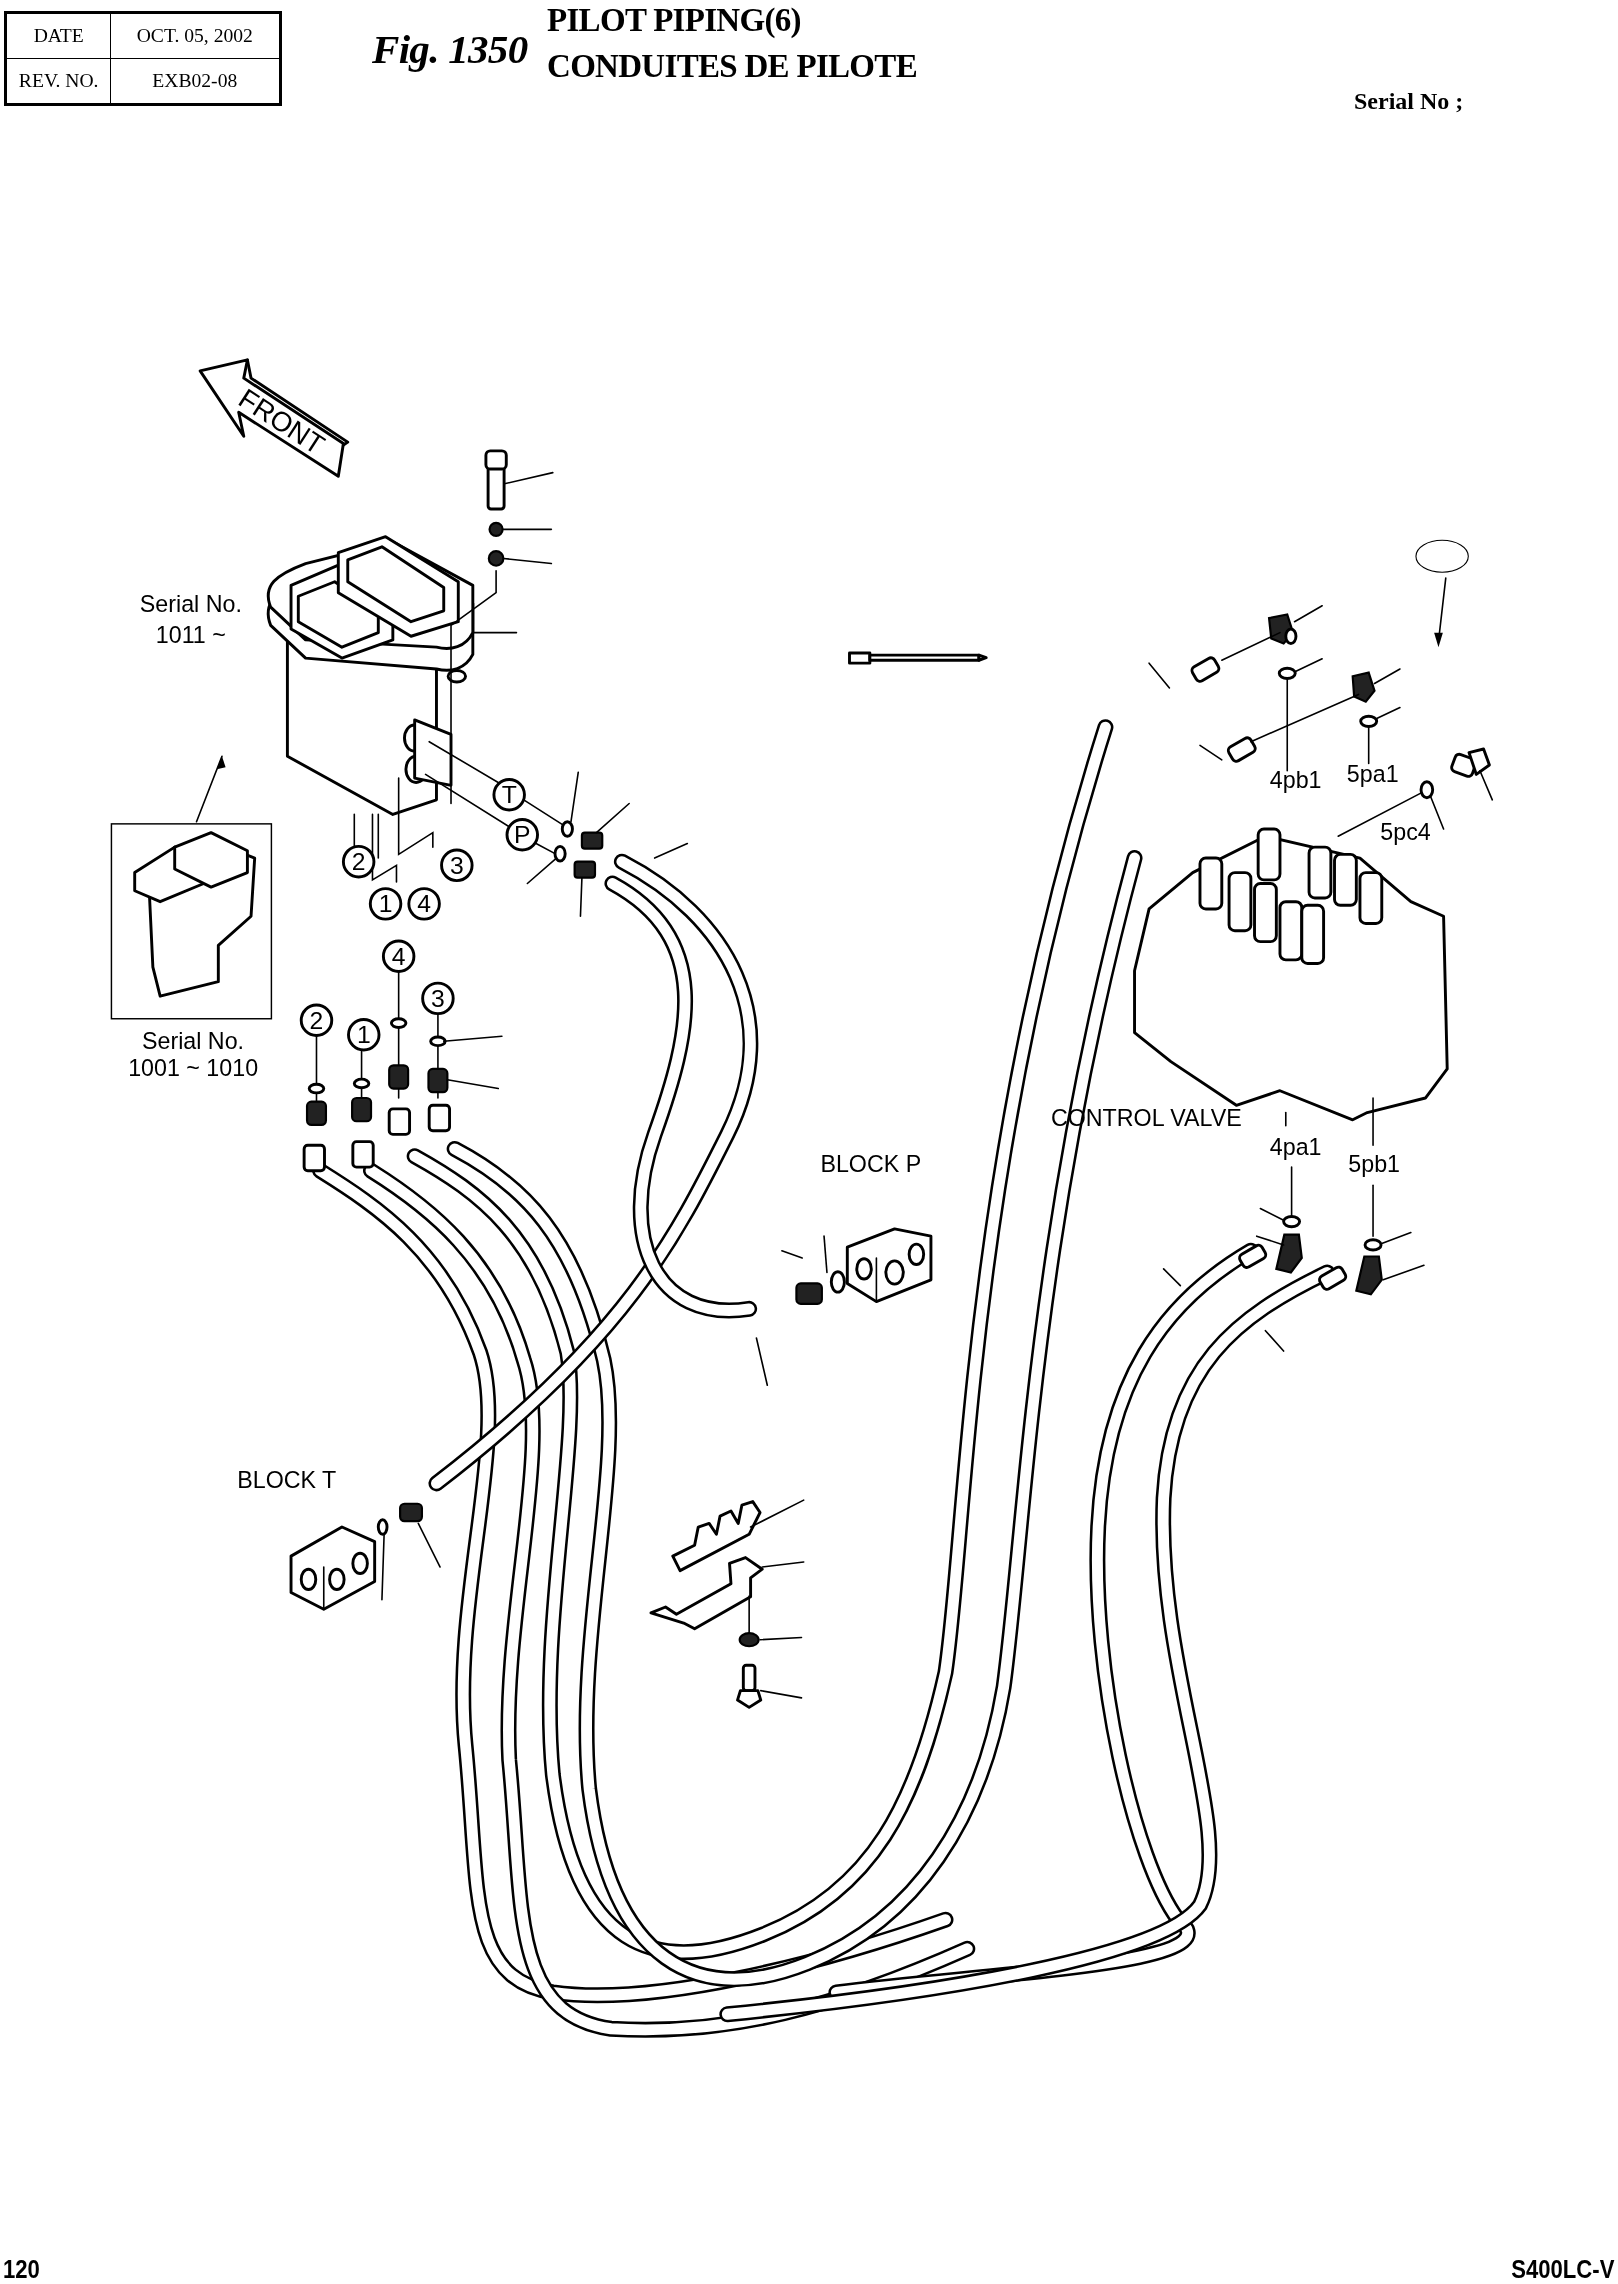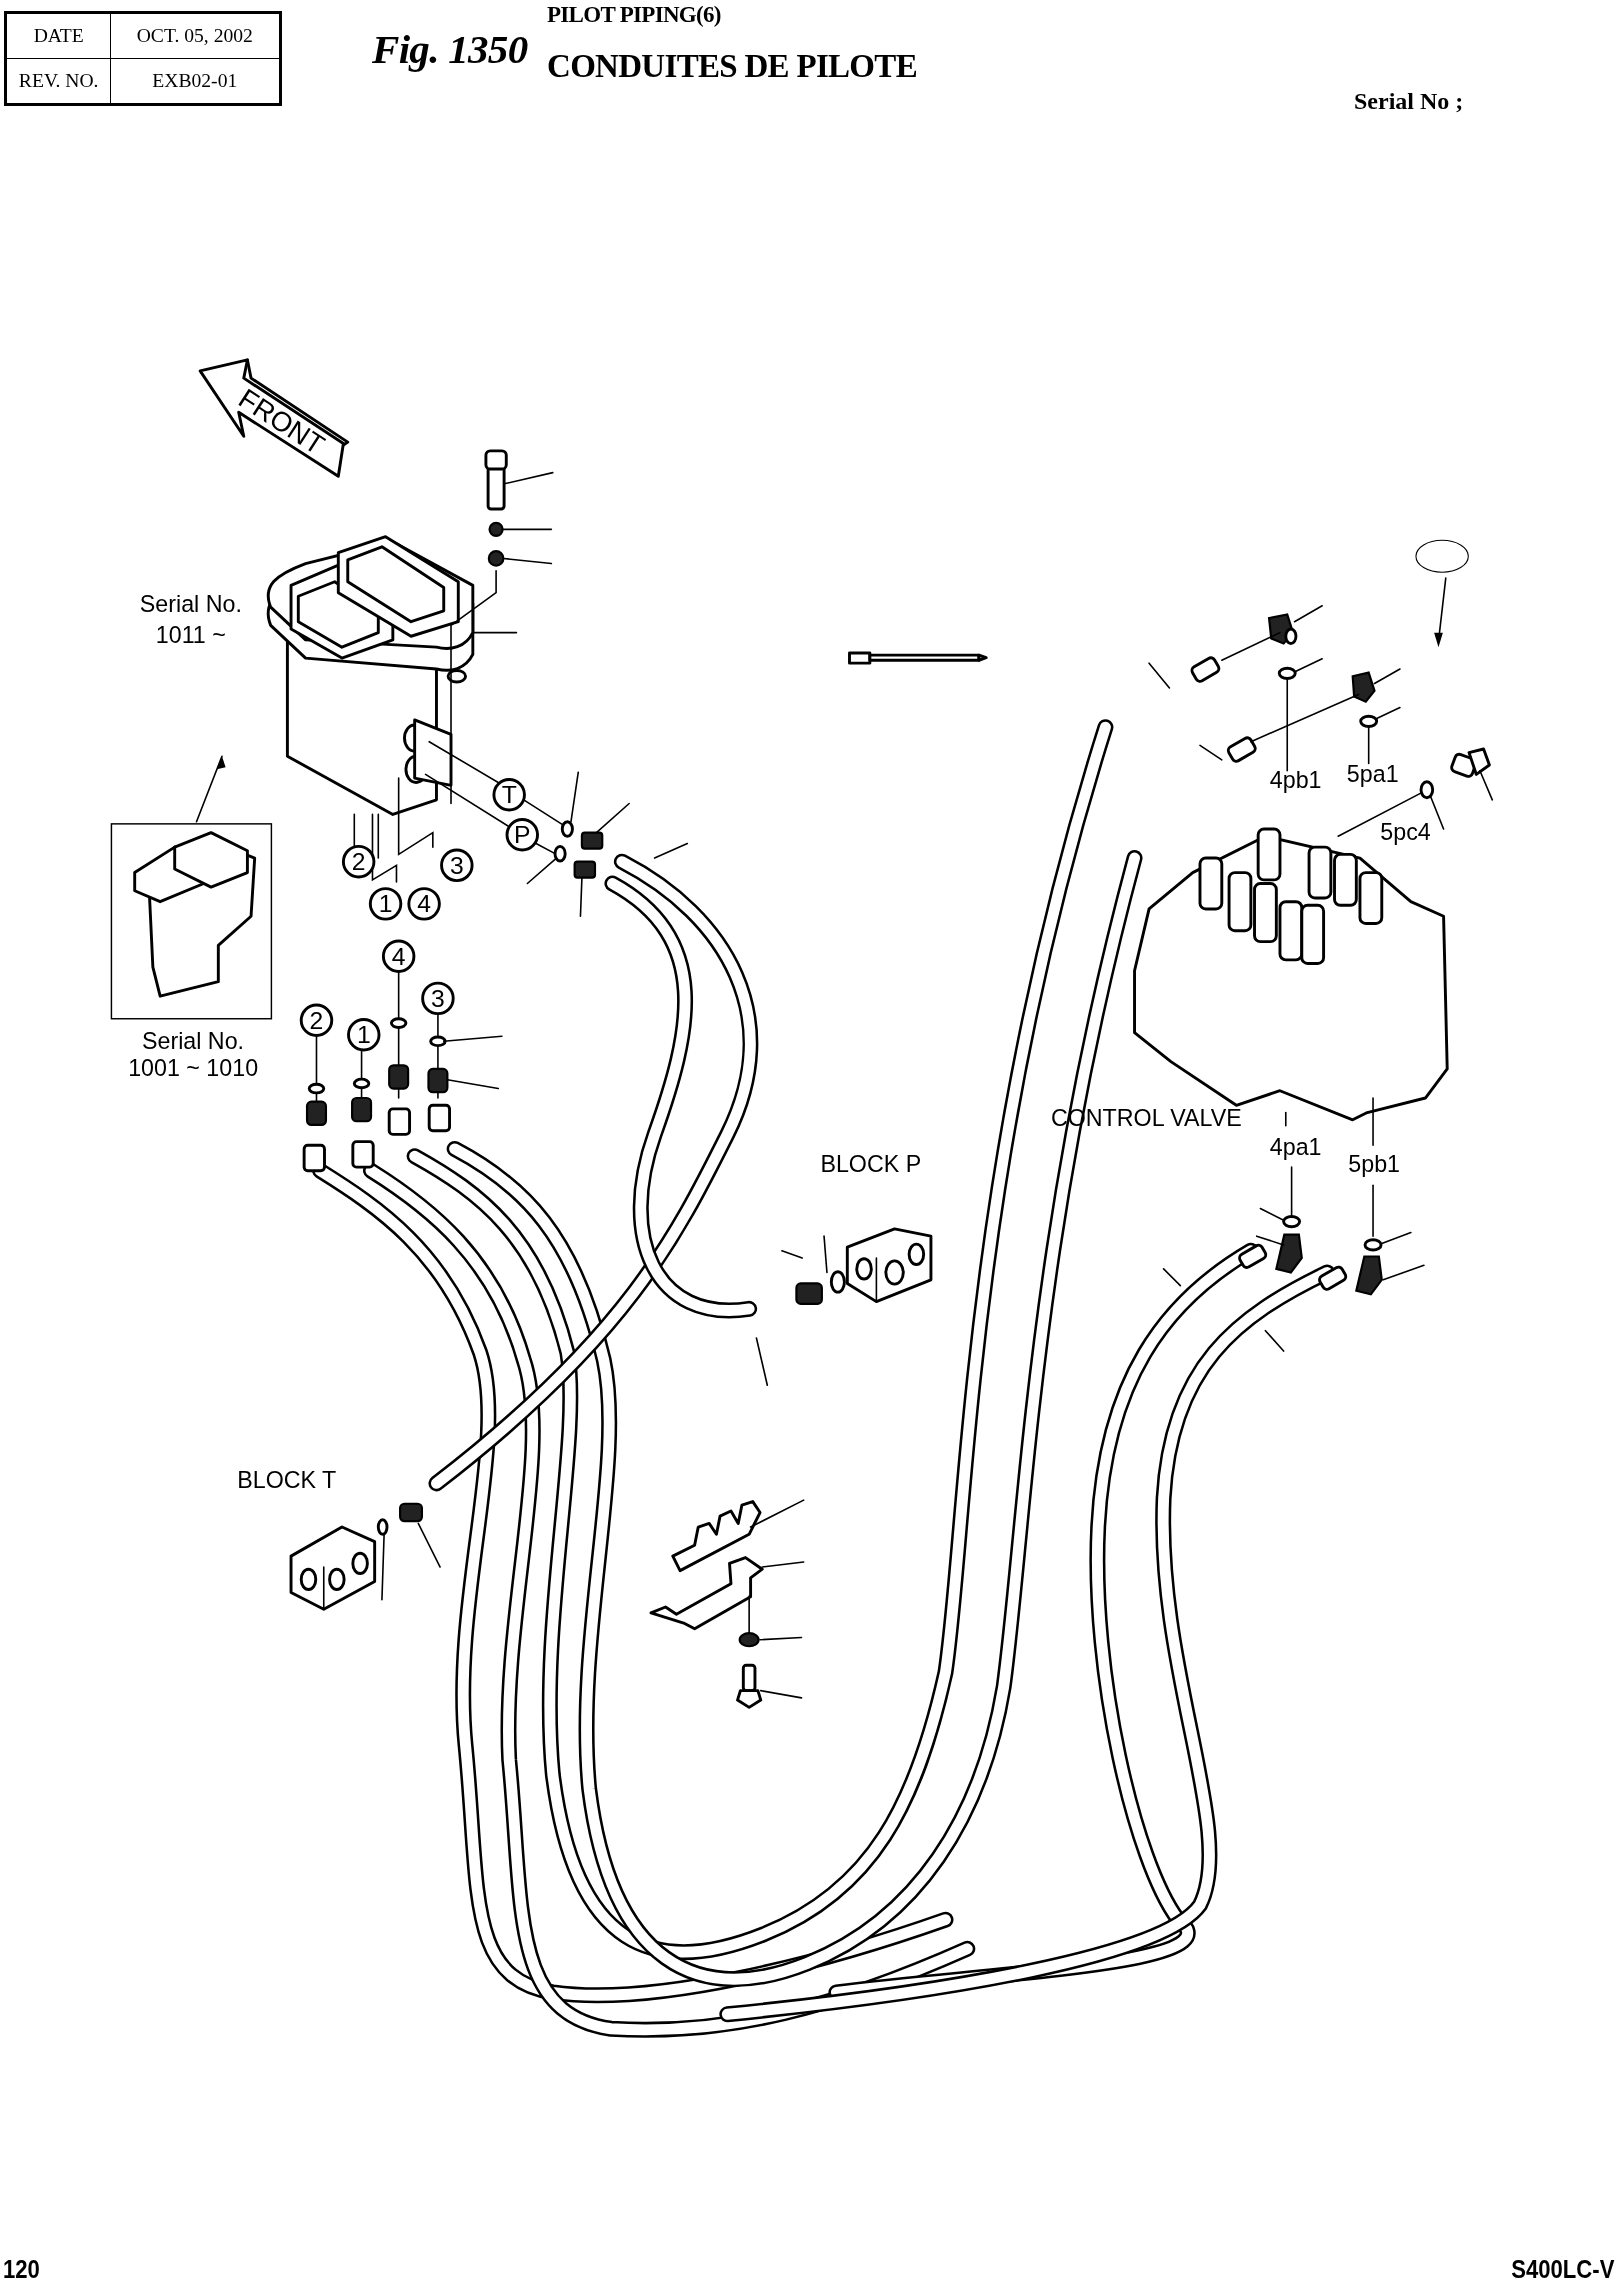--- a/index.html
+++ b/index.html
@@ -2,21 +2,21 @@
 <html style="font-size:11.6px"><head>
 <meta charset="utf-8">
 <style>
   html, body { margin: 0; padding: 0; background: #ffffff; }
   body { width: 1619px; height: 2284px; position: relative; overflow: hidden; font-family: "Liberation Sans", sans-serif; color: #000; }
   .hdr-table { position: absolute; left: 4.4px; top: 2.9px; border-collapse: collapse; border: 3.6px solid #000; font-family: "Liberation Serif", serif; font-weight: normal; font-size: 19.6px; margin-top: 8px; }
   .hdr-table td { border: 1.5px solid #000; height: 44px; text-align: center; padding: 0 5.8px; }
   .hdr-table td.lbl { width: 91px; }
   .hdr-table td.val { width: 156px; text-align: center; }
   .fig-no { position: absolute; left: 372px; top: 25px; font-family: "Liberation Serif", serif; font-weight: bold; font-size: 41px; letter-spacing: -0.7px; font-style: italic; }
-  .title-1 { position: absolute; left: 547px; top: 1.5px; font-family: "Liberation Serif", serif; font-weight: bold; font-size: 23px; letter-spacing: -0.7px; }
+  .title-1 { position: absolute; left: 547px; top: 1.5px; font-family: "Liberation Serif", serif; font-weight: bold; font-size: 33px; letter-spacing: -0.7px; }
   .title-2 { position: absolute; left: 547px; top: 48px; font-family: "Liberation Serif", serif; font-weight: bold; font-size: 33px; letter-spacing: -0.7px; }
   .serial-hdr { position: absolute; left: 1354px; top: 88px; font-family: "Liberation Serif", serif; font-weight: bold; font-size: 24px; }
   .footer-page { position: absolute; left: 2.9px; top: 2254px; font-family: "Liberation Sans", sans-serif; font-weight: bold; font-size: 26px; transform: scaleX(0.85); transform-origin: left; }
   .footer-model { position: absolute; right: 4.4px; top: 2254px; font-family: "Liberation Sans", sans-serif; font-weight: bold; font-size: 26px; transform: scaleX(0.85); transform-origin: right; }
   svg#drawing { position: absolute; left: 0; top: 0; }
   svg text { font-family: "Liberation Sans", sans-serif; fill: #000; }
   .stroke { fill: none; stroke: #000; stroke-width: 4; stroke-linecap: round; stroke-linejoin: round; }
   .thin { fill: none; stroke: #000; stroke-width: 2.2; stroke-linecap: round; }
   .hose { fill: none; stroke: #000; stroke-width: 22; stroke-linecap: round; }
   .hose-in { fill: none; stroke: #fff; stroke-width: 15; stroke-linecap: round; }
@@ -30,21 +30,21 @@
 <body>
 
 <table class="hdr-table">
   <tbody>
       <tr>
     <td class="lbl">DATE</td>
     <td class="val">OCT. 05, 2002</td>
   </tr>
   <tr>
     <td class="lbl">REV. NO.</td>
-    <td class="val">EXB02-01</td>
+    <td class="val">EXB02-08</td>
   </tr>
 </tbody>
   </table>
 <div class="fig-no">Fig. 1350</div>
 <div class="title-1">PILOT PIPING(6)</div>
 <div class="title-2">CONDUITES DE PILOTE</div>
 <div class="serial-hdr">Serial No ;</div>
 
 <svg id="drawing" width="1619" height="2284" viewBox="0 0 2226 3141">
 

